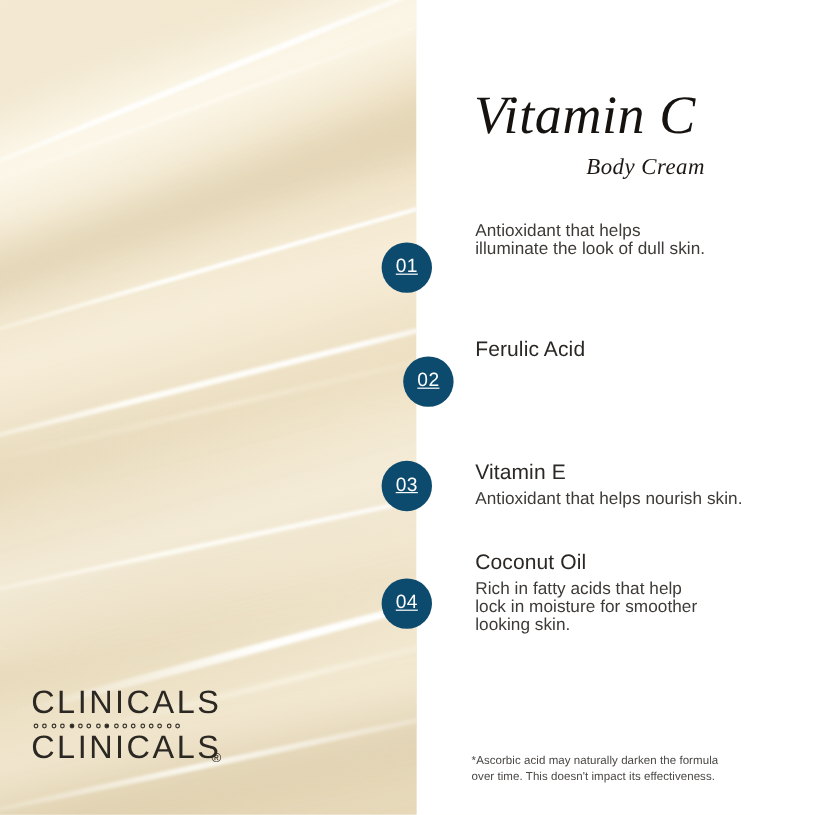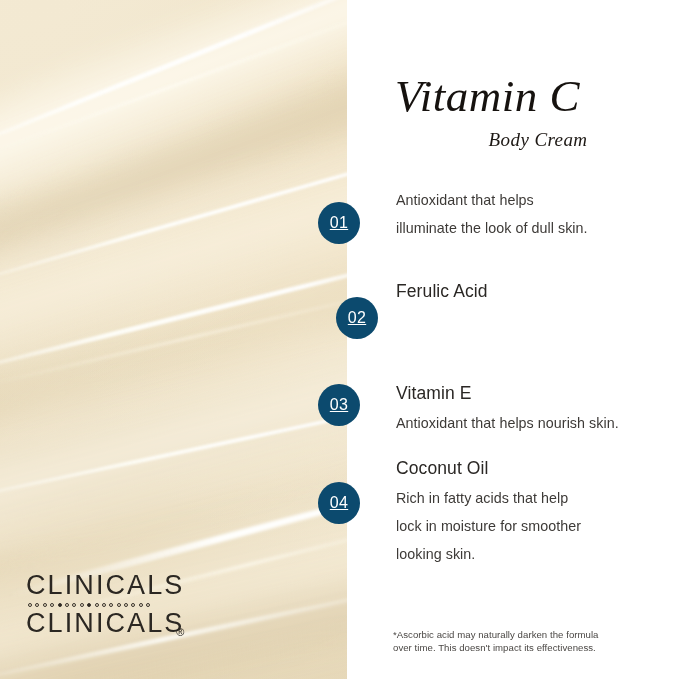--- a/index.html
+++ b/index.html
@@ -271,21 +271,21 @@
     font-family: "Liberation Sans", sans-serif;
     font-size: 17.5px;
     color: #2a2724;
     letter-spacing: .1px;
     white-space: nowrap;
     margin-bottom: 5px;
   }
   .ing-desc {
     font-family: "Liberation Sans", sans-serif;
     font-size: 14.3px;
-    line-height: 28px;
+    line-height: 15px;
     color: #3d3a37;
     letter-spacing: .05px;
     white-space: pre-line;
   }
 
   
   .badge {
     position: absolute;
     width: 42px;
     height: 42px;

